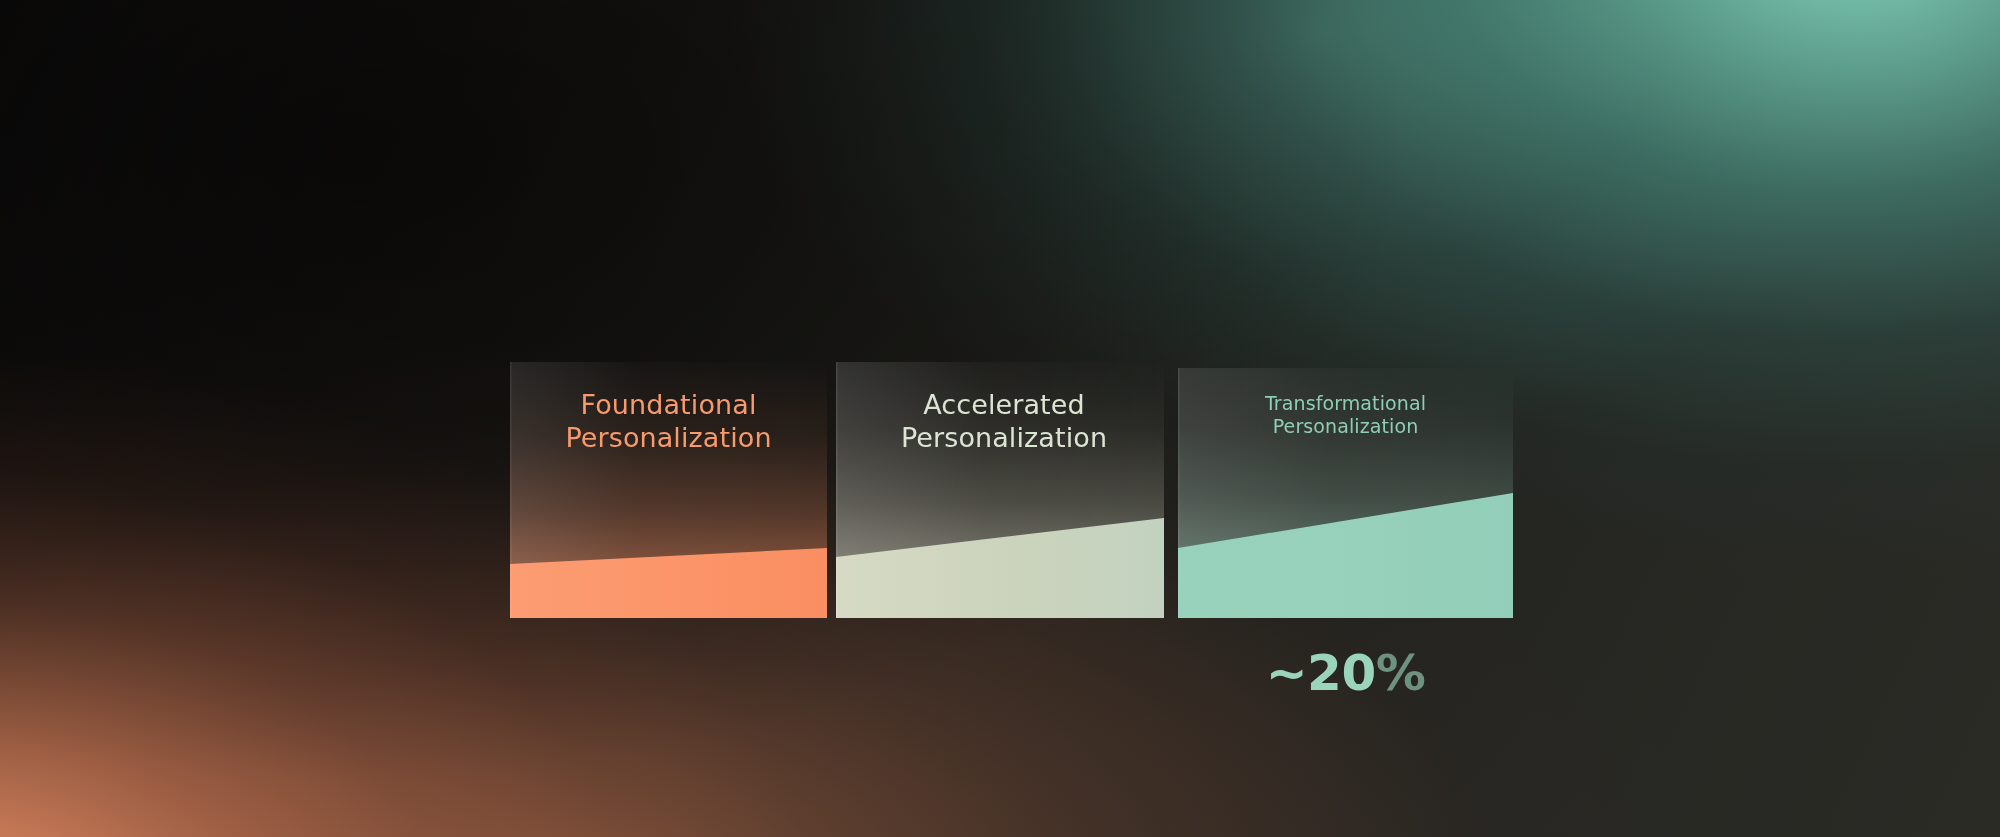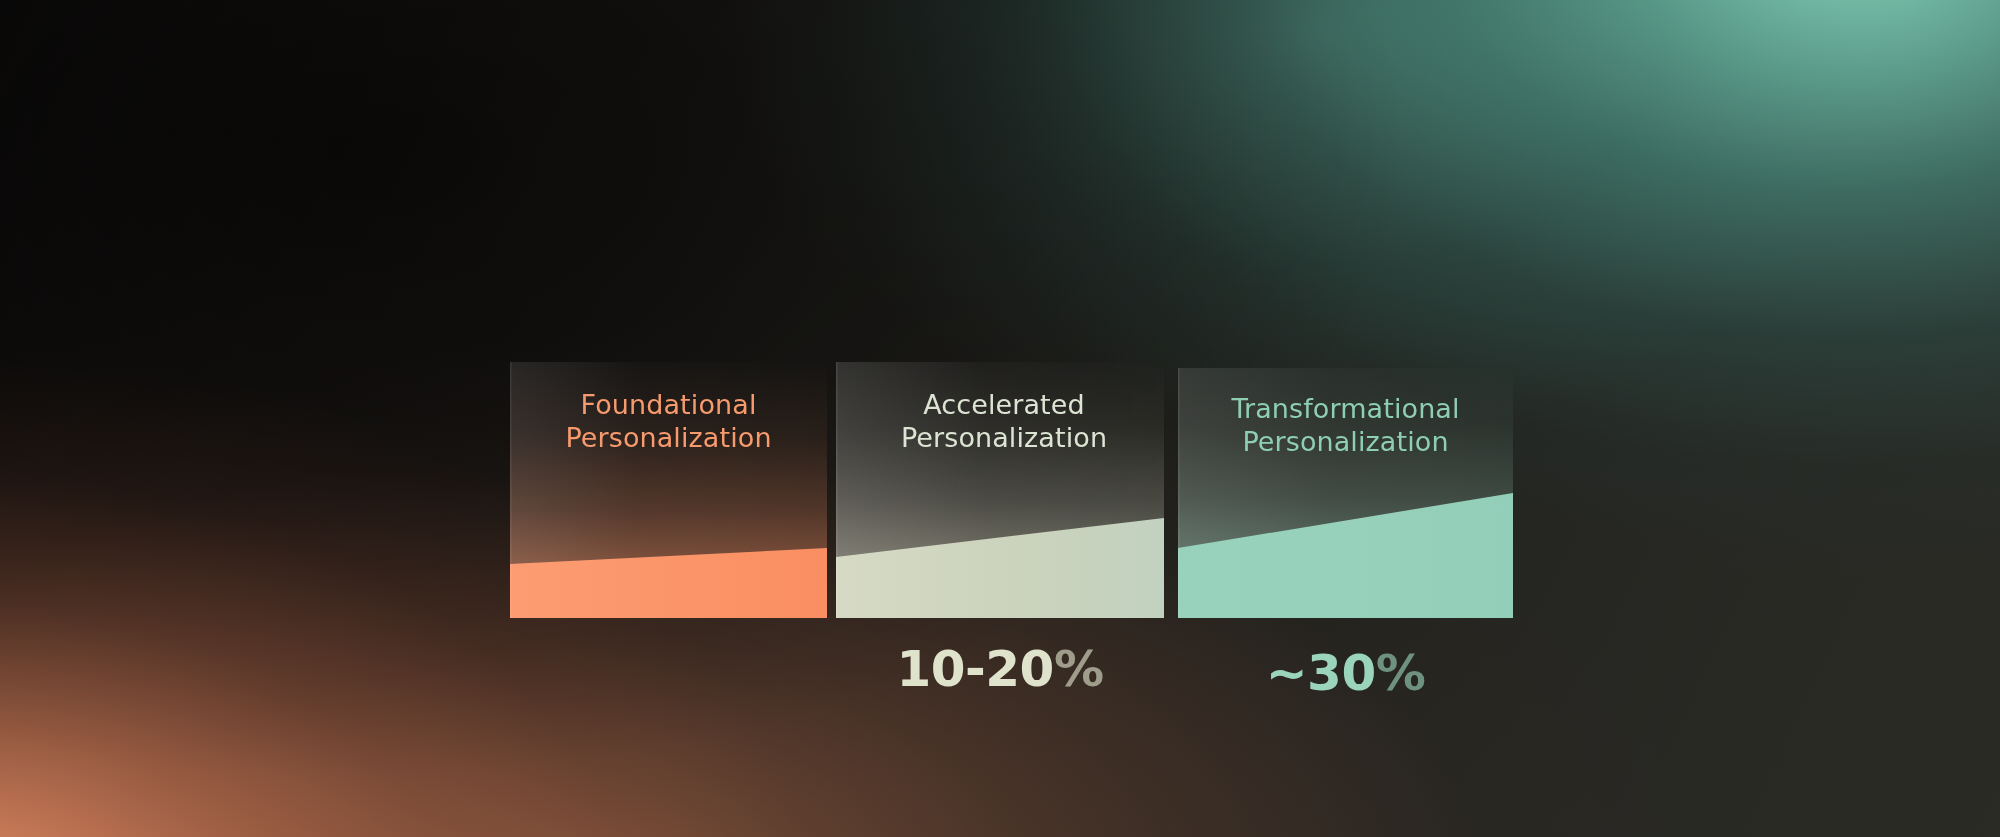--- a/index.html
+++ b/index.html
@@ -189,23 +189,20 @@
           </linearGradient>
         </defs>
         <rect x="0" y="0" width="328" height="256" fill="url(#p2haze)"></rect>
         <rect x="0" y="0" width="328" height="256" fill="url(#p2side)"></rect>
         <polygon points="0,195 328,156 328,256 0,256" fill="url(#p2fill)"></polygon>
         <rect x="0" y="0" width="1.6" height="256" fill="#FFFFFF" opacity="0.09"></rect>
       </svg>
     </div>
     <div class="panel-label" style="left:840px; top:388px; width:328px; font-size:27px; color:#DCE5D4;">Accelerated
 Personalization</div>
-    <div class="panel-value" style="left:836px; top:640px; width:328px; font-size:50px; color:#E0E3CC;">
-      <span>10-20</span><span class="pct">%</span>
-    </div>
 
     <div class="panel" style="left:1178px; top:368px; width:335px; height:250px;">
       <svg class="panel-svg" viewBox="0 0 335 250" preserveAspectRatio="none">
         <defs>
           <linearGradient id="p3haze" x1="0" y1="0" x2="0" y2="1">
             <stop offset="0%" stop-color="#A4DCC6" stop-opacity="0"></stop>
             <stop offset="24%" stop-color="#A4DCC6" stop-opacity="0.07"></stop>
             <stop offset="52%" stop-color="#A4DCC6" stop-opacity="0.20"></stop>
             <stop offset="78%" stop-color="#A4DCC6" stop-opacity="0.40"></stop>
             <stop offset="100%" stop-color="#A4DCC6" stop-opacity="0.56"></stop>
@@ -220,20 +217,20 @@
             <stop offset="55%" stop-color="#97D0BB"></stop>
             <stop offset="100%" stop-color="#92CEB9"></stop>
           </linearGradient>
         </defs>
         <rect x="0" y="0" width="335" height="250" fill="url(#p3haze)"></rect>
         <rect x="0" y="0" width="335" height="250" fill="url(#p3side)"></rect>
         <polygon points="0,180 335,125 335,250 0,250" fill="url(#p3fill)"></polygon>
         <rect x="0" y="0" width="1.6" height="250" fill="#FFFFFF" opacity="0.08"></rect>
       </svg>
     </div>
-    <div class="panel-label" style="left:1178px; top:392px; width:335px; font-size:27px; color:#8ECFB4;">Transformational
+    <div class="panel-label" style="left:1178px; top:392px; width:335px; font-size:19px; color:#8ECFB4;">Transformational
 Personalization</div>
     <div class="panel-value" style="left:1178px; top:644px; width:335px; font-size:50px; color:#9AD4BB;">
-      <span>~30</span><span class="pct">%</span>
+      <span>~20</span><span class="pct">%</span>
     </div>
 
   </div>
 </div>
 
 </body></html>

